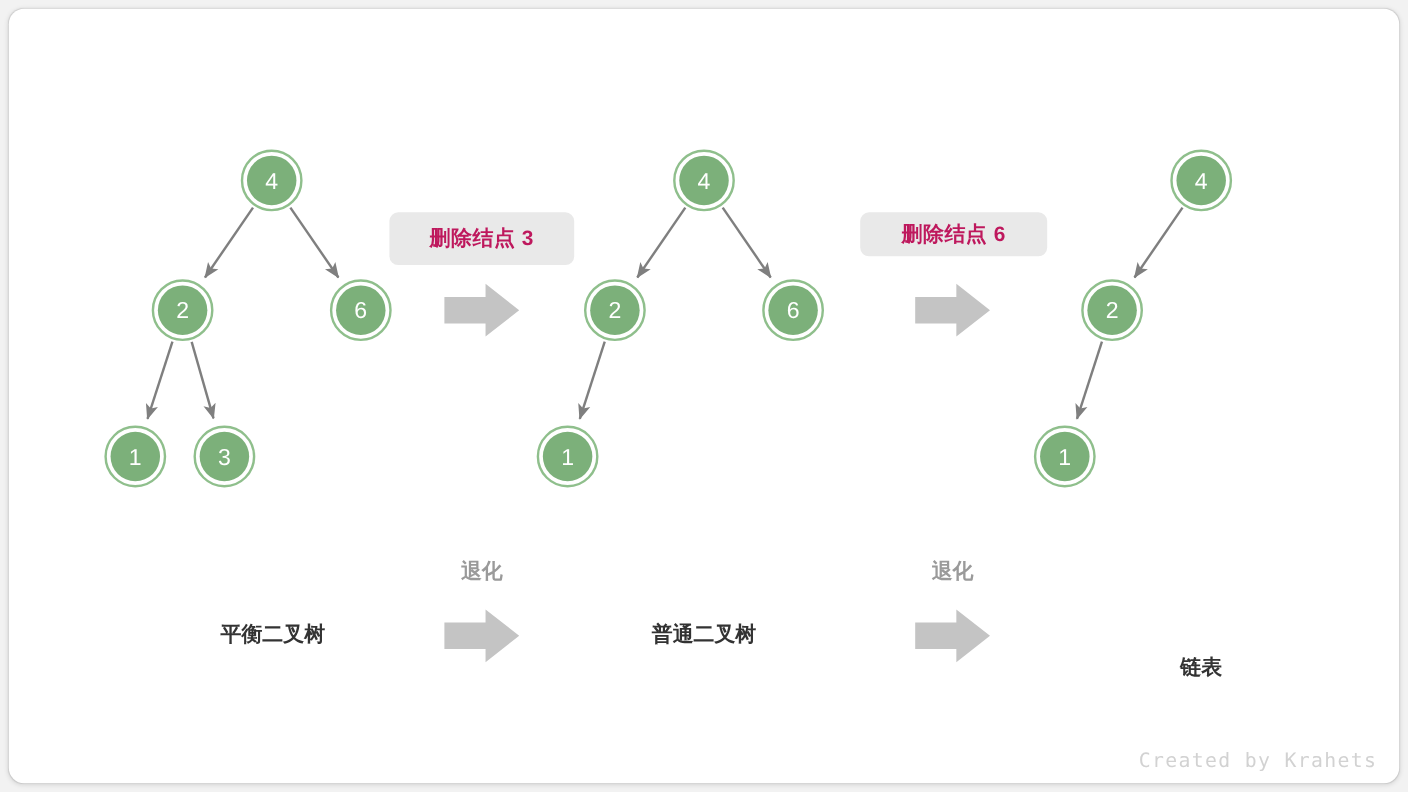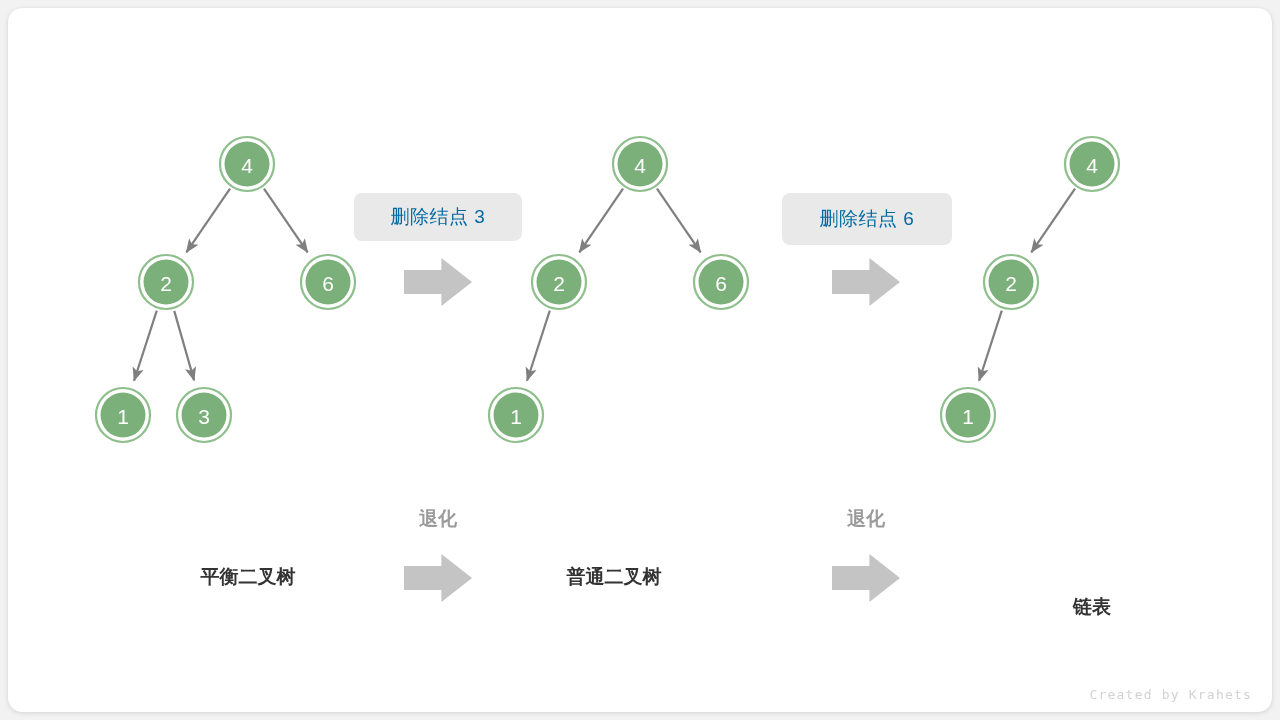--- a/index.html
+++ b/index.html
@@ -61,23 +61,23 @@
   .big-arrow {
     fill: #c4c4c4;
   }
   .step-box {
     position: absolute;
     background: #e9e9e9;
     border-radius: 8px;
     display: flex;
     align-items: center;
     justify-content: center;
-    color: #0369a1;
+    color: #be185d;
     font-size: 19px;
-    font-weight: normal;
+    font-weight: bold;
     letter-spacing: 0.5px;
     white-space: nowrap;
   }
   .bottom-label {
     position: absolute;
     color: #333333;
     font-size: 19px;
     font-weight: bold;
     text-align: center;
     white-space: nowrap;
@@ -91,21 +91,21 @@
     text-align: right;
     white-space: nowrap;
     transform: translateX(-50%);
   }
   .watermark {
     position: absolute;
     right: 28px;
     bottom: 18px;
     color: #d2d2d2;
     font-family: "DejaVu Sans Mono", "Liberation Mono", monospace;
-    font-size: 13px;
+    font-size: 18px;
     letter-spacing: 1.2px;
     white-space: nowrap;
     margin-top: 24px;
   }
 </style>
 </head>
 <body>
 
 <div id="canvas">
   <div id="card"></div>
@@ -192,22 +192,22 @@
     <g id="arrows-layer">
         <polygon points="404.0,270.0 441.4,270.0 441.4,258.0 472.0,282.0 441.4,306.0 441.4,294.0 404.0,294.0" class="big-arrow"></polygon>
         <polygon points="832.0,270.0 869.4,270.0 869.4,258.0 900.0,282.0 869.4,306.0 869.4,294.0 832.0,294.0" class="big-arrow"></polygon>
         <polygon points="404.0,566.0 441.4,566.0 441.4,554.0 472.0,578.0 441.4,602.0 441.4,590.0 404.0,590.0" class="big-arrow"></polygon>
         <polygon points="832.0,566.0 869.4,566.0 869.4,554.0 900.0,578.0 869.4,602.0 869.4,590.0 832.0,590.0" class="big-arrow"></polygon>
       </g>
   </svg>
 
   <div id="overlay">
       <div class="bottom-label" style="left: 248px; top: 564px;">平衡二叉树</div>
-      <div class="bottom-label" style="left: 614px; top: 564px;">普通二叉树</div>
+      <div class="bottom-label" style="left: 640px; top: 564px;">普通二叉树</div>
       <div class="bottom-label" style="left: 1092px; top: 594px;">链表</div>
       <div class="step-box" style="left: 354px; top: 193px; width: 168px; height: 48px;">删除结点  3</div>
-      <div class="step-box" style="left: 782px; top: 193px; width: 170px; height: 52px;">删除结点  6</div>
+      <div class="step-box" style="left: 782px; top: 193px; width: 170px; height: 40px;">删除结点  6</div>
       <div class="degen-label" style="left: 438px; top: 506px;">退化</div>
       <div class="degen-label" style="left: 866px; top: 506px;">退化</div>
     </div>
 
   <div class="watermark">Created by Krahets</div>
 </div>
 
 </body></html>

